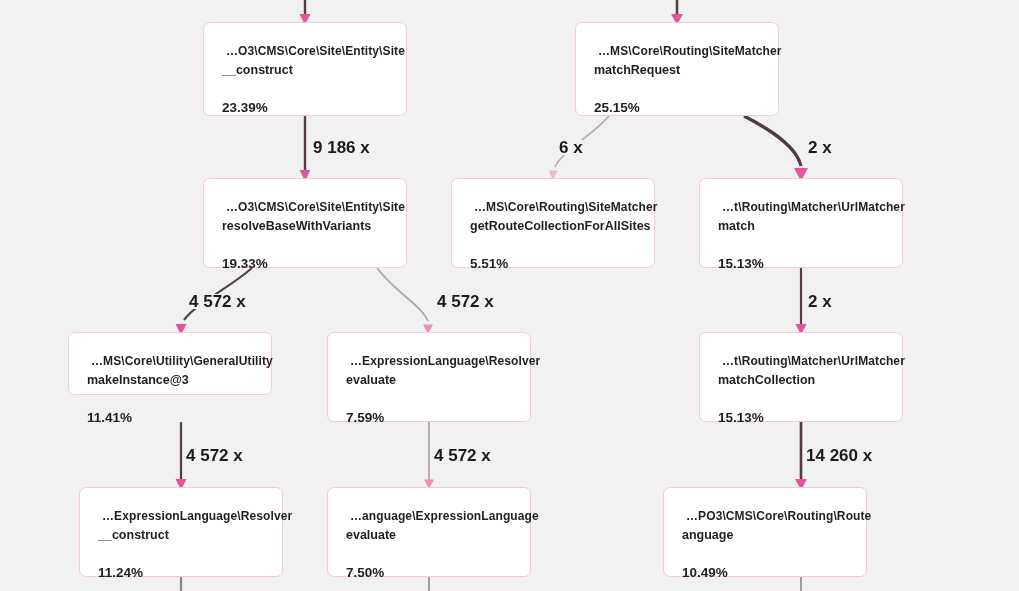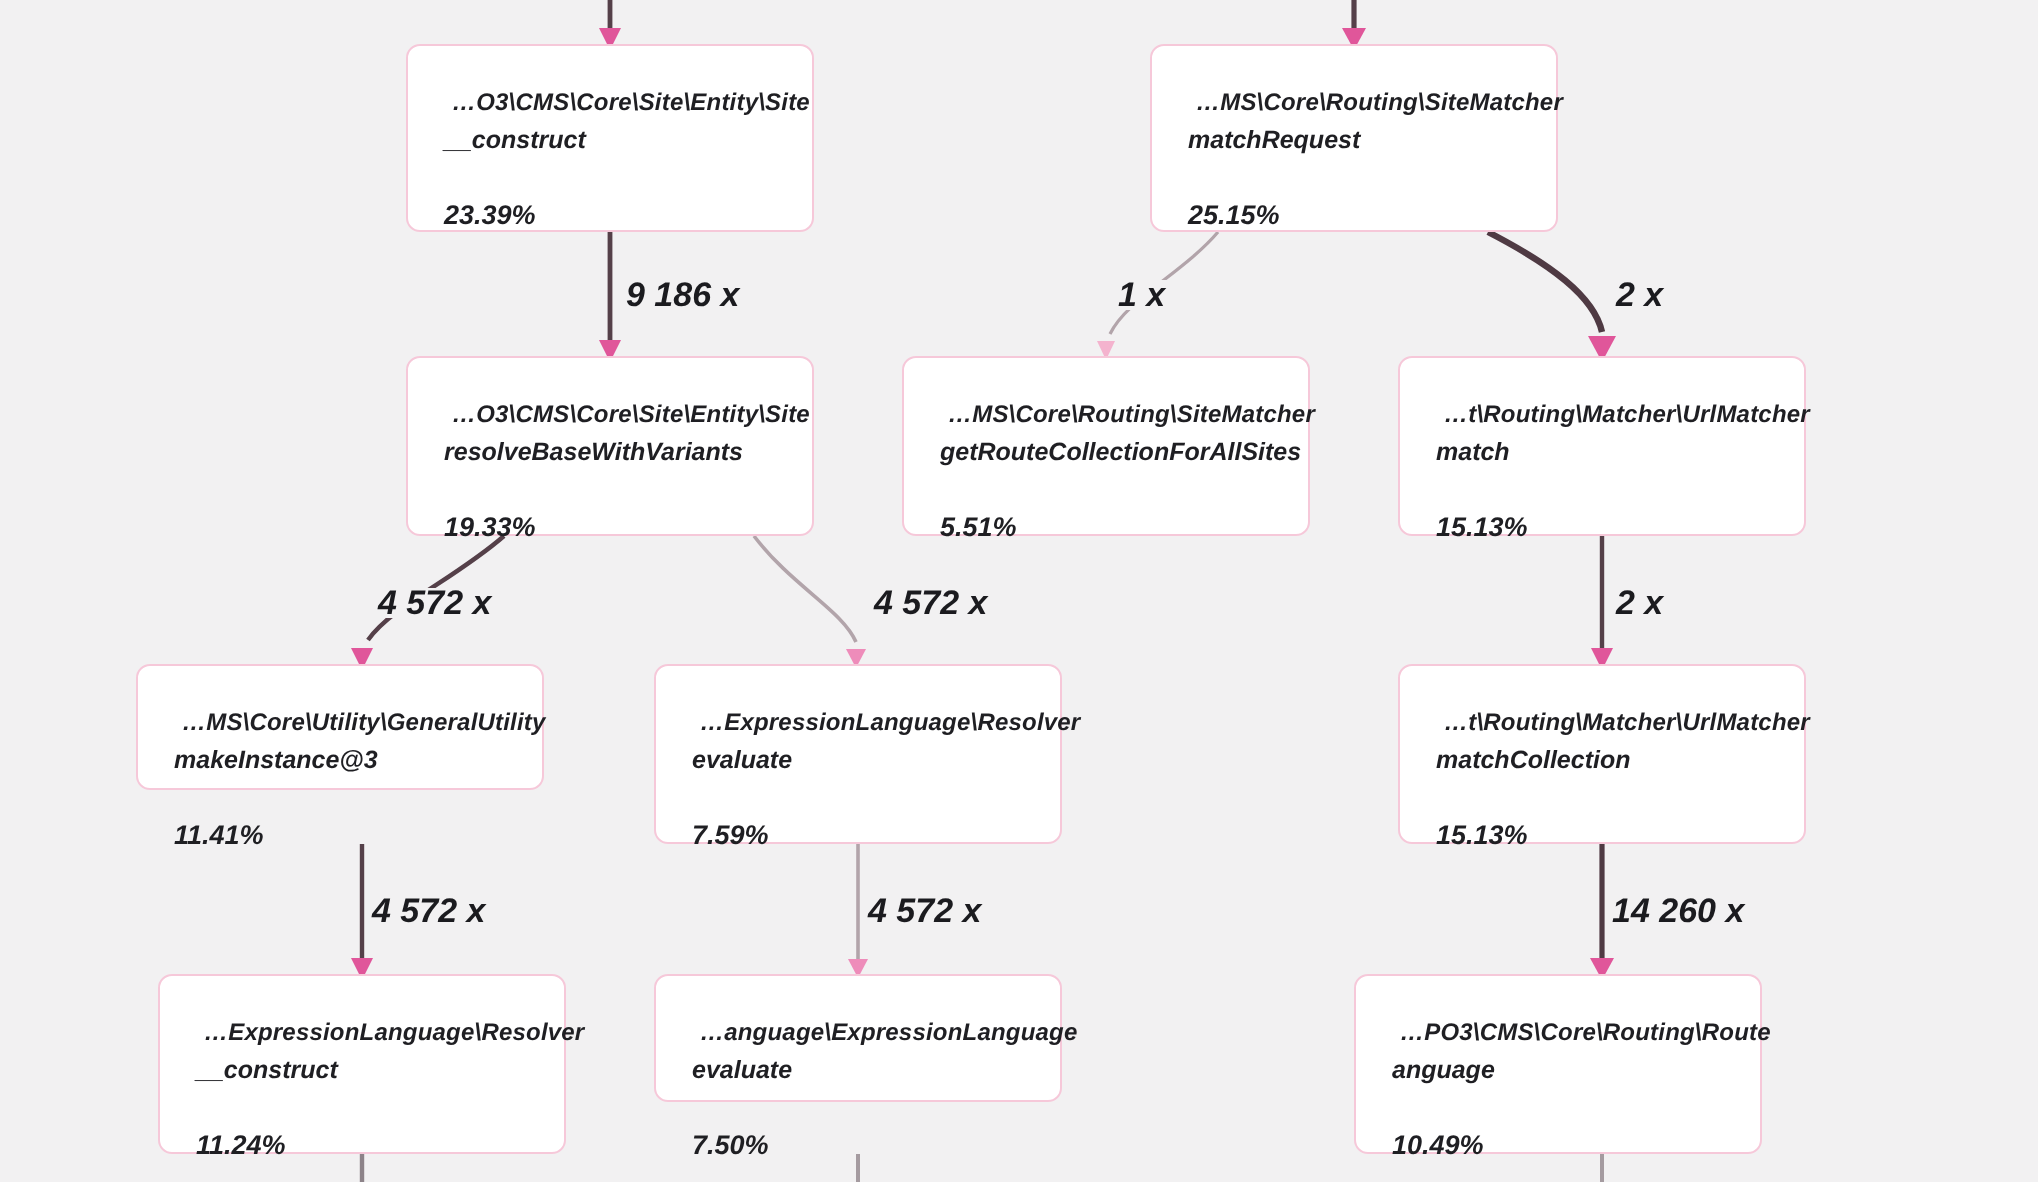--- a/index.html
+++ b/index.html
@@ -6,21 +6,20 @@
   body {
     font-family: "Liberation Sans", sans-serif;
     background: #f2f1f2;
   }
   .stage {
     position: relative;
     width: 1019px;
     height: 591px;
     background: #f2f1f2;
     overflow: hidden;
-    font-style: italic;
   }
   .edge-layer {
     position: absolute;
     left: 0; top: 0;
     width: 1019px; height: 591px;
   }
   .node {
     position: absolute;
     box-sizing: border-box;
     width: 204px;
@@ -64,22 +63,22 @@
   
   #node-0 { left: 203px; top: 22px;  height: 94px; }
   #node-1 { left: 575px; top: 22px;  height: 94px; }
   #node-2 { left: 203px; top: 178px; height: 90px; }
   #node-3 { left: 451px; top: 178px; height: 90px; }
   #node-4 { left: 699px; top: 178px; height: 90px; }
   #node-5 { left: 68px;  top: 332px; height: 63px; }
   #node-6 { left: 327px; top: 332px; height: 90px; }
   #node-7 { left: 699px; top: 332px; height: 90px; }
   #node-8 { left: 79px;  top: 487px; height: 90px; }
-  #node-9 { left: 327px; top: 487px; height: 64px; }
-  #node-10{ left: 677px; top: 487px; height: 90px; }
+  #node-9 { left: 327px; top: 487px; height: 90px; }
+  #node-10{ left: 663px; top: 487px; height: 90px; }
   
   #elabel-2  { left: 310px; top: 140px; }
   #elabel-3  { left: 556px; top: 140px; }
   #elabel-4  { left: 805px; top: 140px; }
   #elabel-5  { left: 186px; top: 294px; }
   #elabel-6  { left: 434px; top: 294px; }
   #elabel-7  { left: 805px; top: 294px; }
   #elabel-8  { left: 183px; top: 448px; }
   #elabel-9  { left: 431px; top: 448px; }
   #elabel-10 { left: 803px; top: 448px; }
@@ -179,21 +178,21 @@
     <div class="node-method">evaluate</div>
     <div class="node-percent">7.50%</div>
   </div>
   <div class="node" id="node-10">
     <div class="node-class">…PO3\CMS\Core\Routing\Route</div>
     <div class="node-method">anguage</div>
     <div class="node-percent">10.49%</div>
   </div>
 
   <div class="edge-label" id="elabel-2">9 186 x</div>
-  <div class="edge-label" id="elabel-3">1 x</div>
+  <div class="edge-label" id="elabel-3">6 x</div>
   <div class="edge-label" id="elabel-4">2 x</div>
   <div class="edge-label" id="elabel-5">4 572 x</div>
   <div class="edge-label" id="elabel-6">4 572 x</div>
   <div class="edge-label" id="elabel-7">2 x</div>
   <div class="edge-label" id="elabel-8">4 572 x</div>
   <div class="edge-label" id="elabel-9">4 572 x</div>
   <div class="edge-label" id="elabel-10">14 260 x</div>
 
 </div>
 

